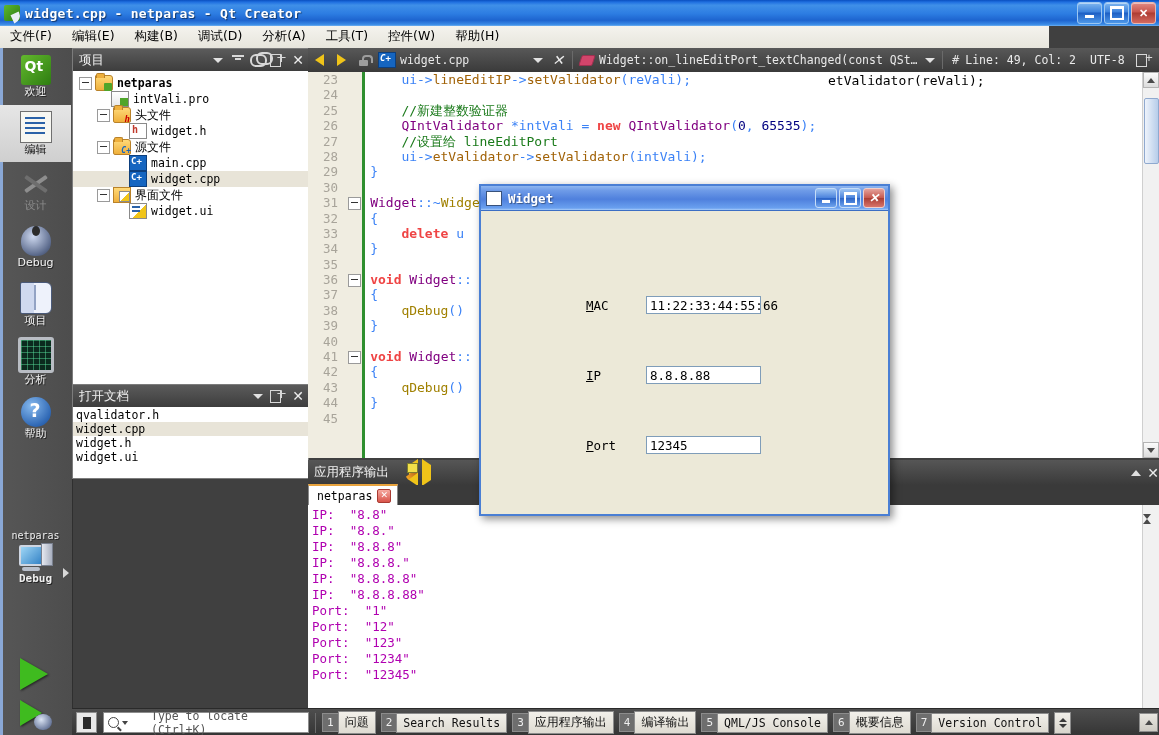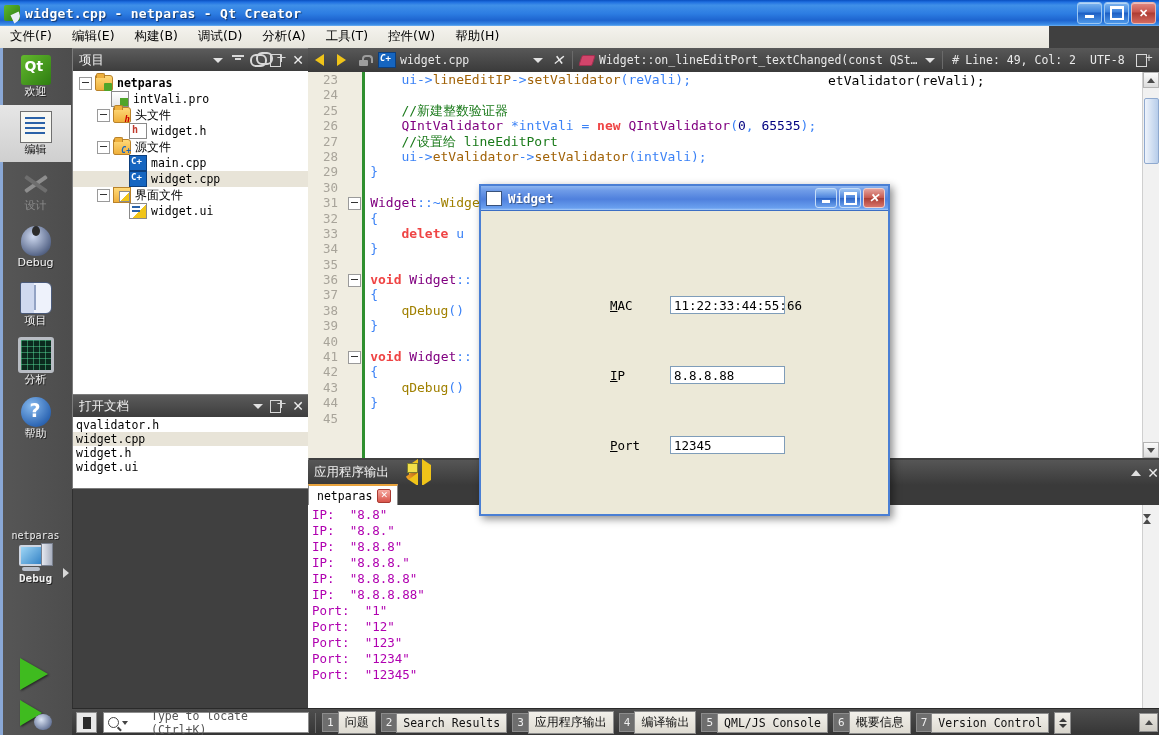--- a/index.html
+++ b/index.html
@@ -118,21 +118,21 @@
   .ic-file.cpp:after{content:"C+";position:absolute;left:1px;top:0;color:#fff;font-size:9px;font-weight:bold;font-family:"DejaVu Sans Mono",monospace;}
   .ic-file.ui{background:linear-gradient(135deg,#fff 55%,#f0c419 55%);border-color:#8a8a8a;}
   .ic-file.ui:after{content:"";position:absolute;left:2px;top:2px;width:8px;height:2px;background:#2b62a8;box-shadow:0 4px 0 #2b62a8;}
   .ic-folderui{background:linear-gradient(to bottom,#ffd978,#efb03c);border:1px solid #b9822a;}
   .ic-folderui:after{content:"";position:absolute;right:0;bottom:0;width:9px;height:9px;background:linear-gradient(135deg,#fff 50%,#f0c419 50%);border:1px solid #8a8a8a;}
   .tname{font-family:"DejaVu Sans Mono",monospace;font-size:11.5px;}
   .tname.bold{font-weight:bold;}
   .tname.cjk{font-family:"DejaVu Sans",sans-serif;font-size:12px;}
 
   
-  #openDocsPanel{left:72px;top:394px;width:235px;height:93px;}
+  #openDocsPanel{left:72px;top:384px;width:235px;height:93px;}
   .doclist{position:absolute;left:0;top:22px;right:0;bottom:0;background:#fff;padding-top:1px;}
   .docrow{height:14px;line-height:14px;padding-left:3px;font-family:"DejaVu Sans Mono",monospace;font-size:11.5px;color:#000;}
   .docrow.sel{background:#e8e4d8;}
 
   
   #editorArea{position:absolute;left:308px;top:48px;width:851px;height:410px;background:#fff;}
   .edtoolbar{position:absolute;left:0;top:0;width:851px;height:24px;
     background:linear-gradient(to bottom,#585858,#3a3a3a);display:flex;align-items:center;
     border-bottom:1px solid #2a2a2a;color:#e8e8e8;}
   .edtoolbar .tb{width:22px;height:22px;display:flex;align-items:center;justify-content:center;}
@@ -227,21 +227,21 @@
   .dlgicon{width:14px;height:13px;background:#fff;border:1px solid #38527c;margin-right:6px;}
   .dlgtitle{color:#fff;font-family:"DejaVu Sans Mono",monospace;font-size:12.5px;font-weight:bold;text-shadow:1px 1px 1px rgba(0,0,0,.4);}
   .dlgbtns{margin-left:auto;display:flex;gap:2px;padding-right:3px;}
   .dbtn{width:20px;height:18px;border:1px solid #c5dcf7;border-radius:3px;display:flex;align-items:center;justify-content:center;
     background:linear-gradient(to bottom,#9dc4f3,#4d84dd 48%,#2e66c8 52%,#6fa4ef);}
   .dbtn.close{background:linear-gradient(to bottom,#e4a29c,#c85a50 48%,#ab3e35 52%,#d8746a);border-color:#f0cfcb;}
   .dbtn .mini{width:8px;height:3px;background:#fff;margin-top:6px;}
   .dbtn .maxi{width:9px;height:8px;border:2px solid #fff;border-top-width:3px;}
   .dbtn .xg{color:#fff;font-weight:bold;font-size:12px;line-height:12px;}
   .dlgbody{position:relative;height:302px;background:#ece9d8;}
-  .frow{position:absolute;display:flex;align-items:center;margin-left:24px;}
+  .frow{position:absolute;display:flex;align-items:center;}
   .flabel{width:60px;font-family:"DejaVu Sans Mono",monospace;font-size:12.5px;color:#000;}
   .flabel u{text-decoration:underline;}
   .finput{width:115px;height:18px;background:#fff;border:1px solid #7f9db9;
     font-family:"DejaVu Sans Mono",monospace;font-size:12.5px;color:#000;line-height:18px;padding-left:3px;box-sizing:border-box;}
 </style>
 </head>
 <body>
 
 <div id="app">
 

